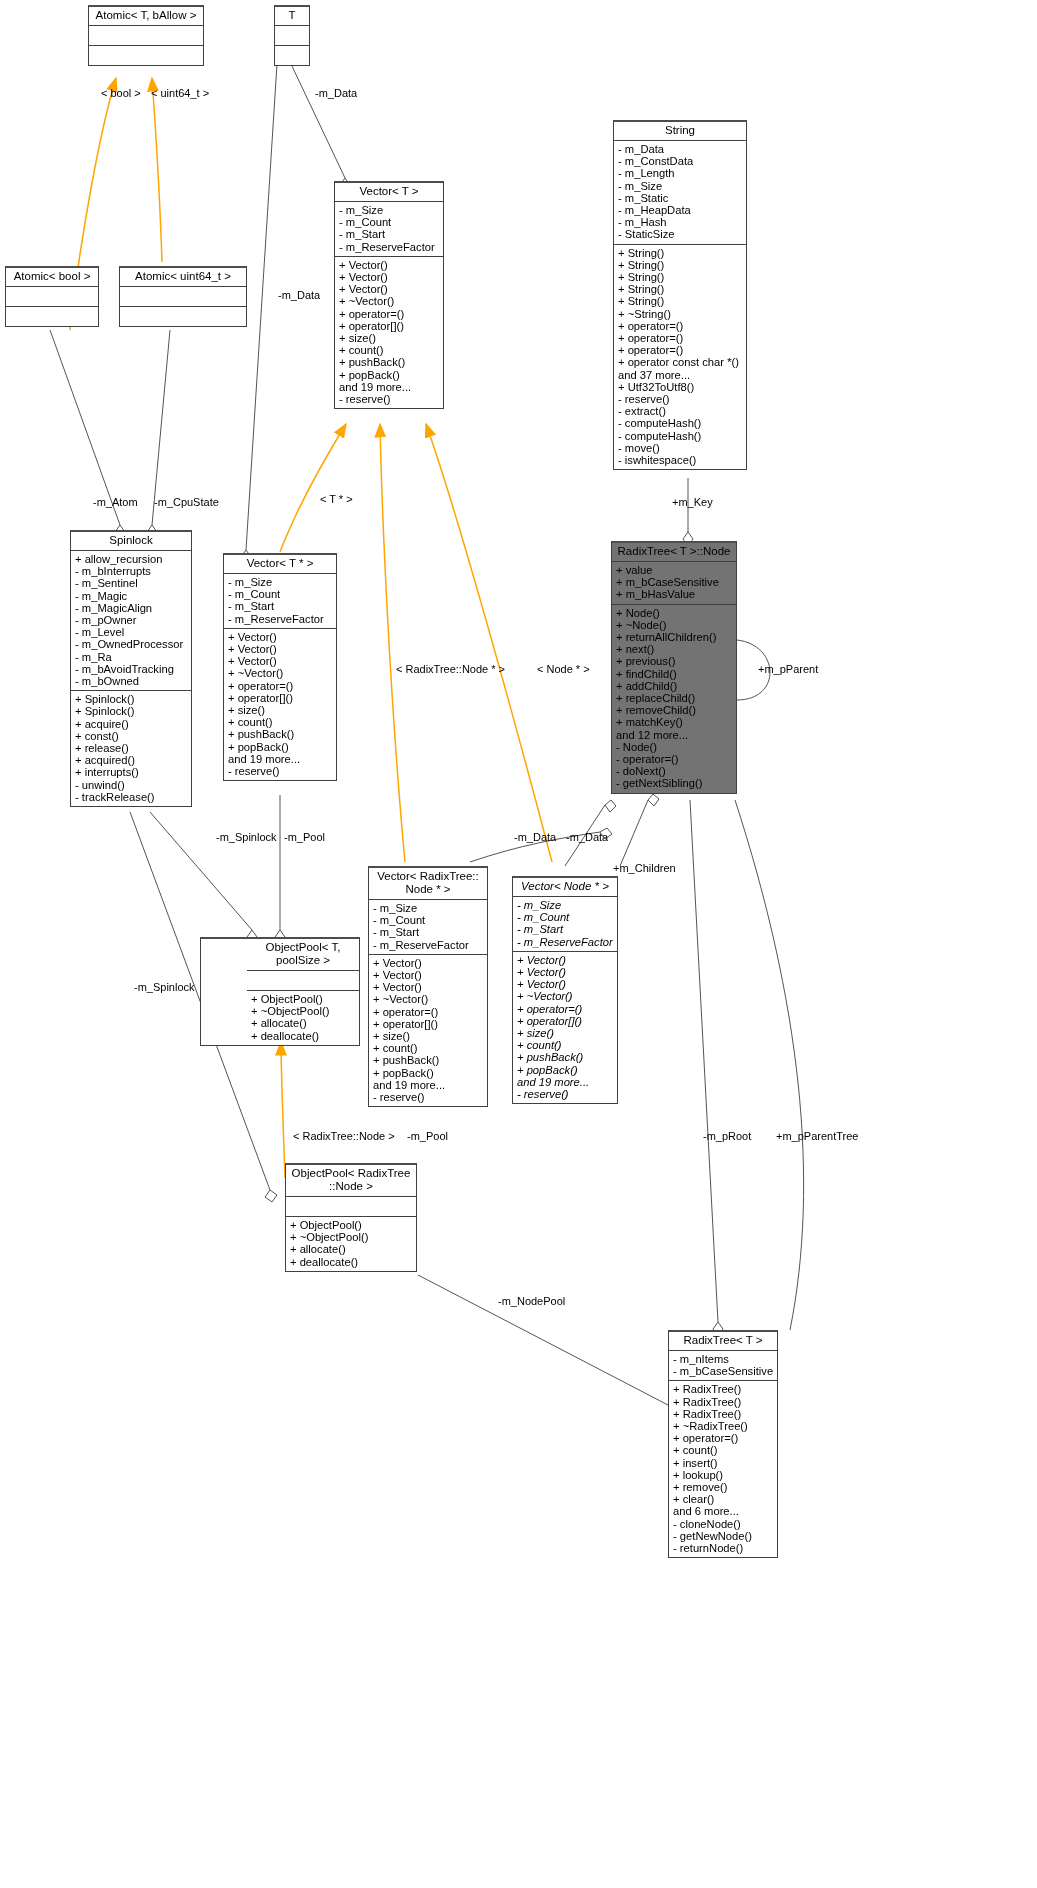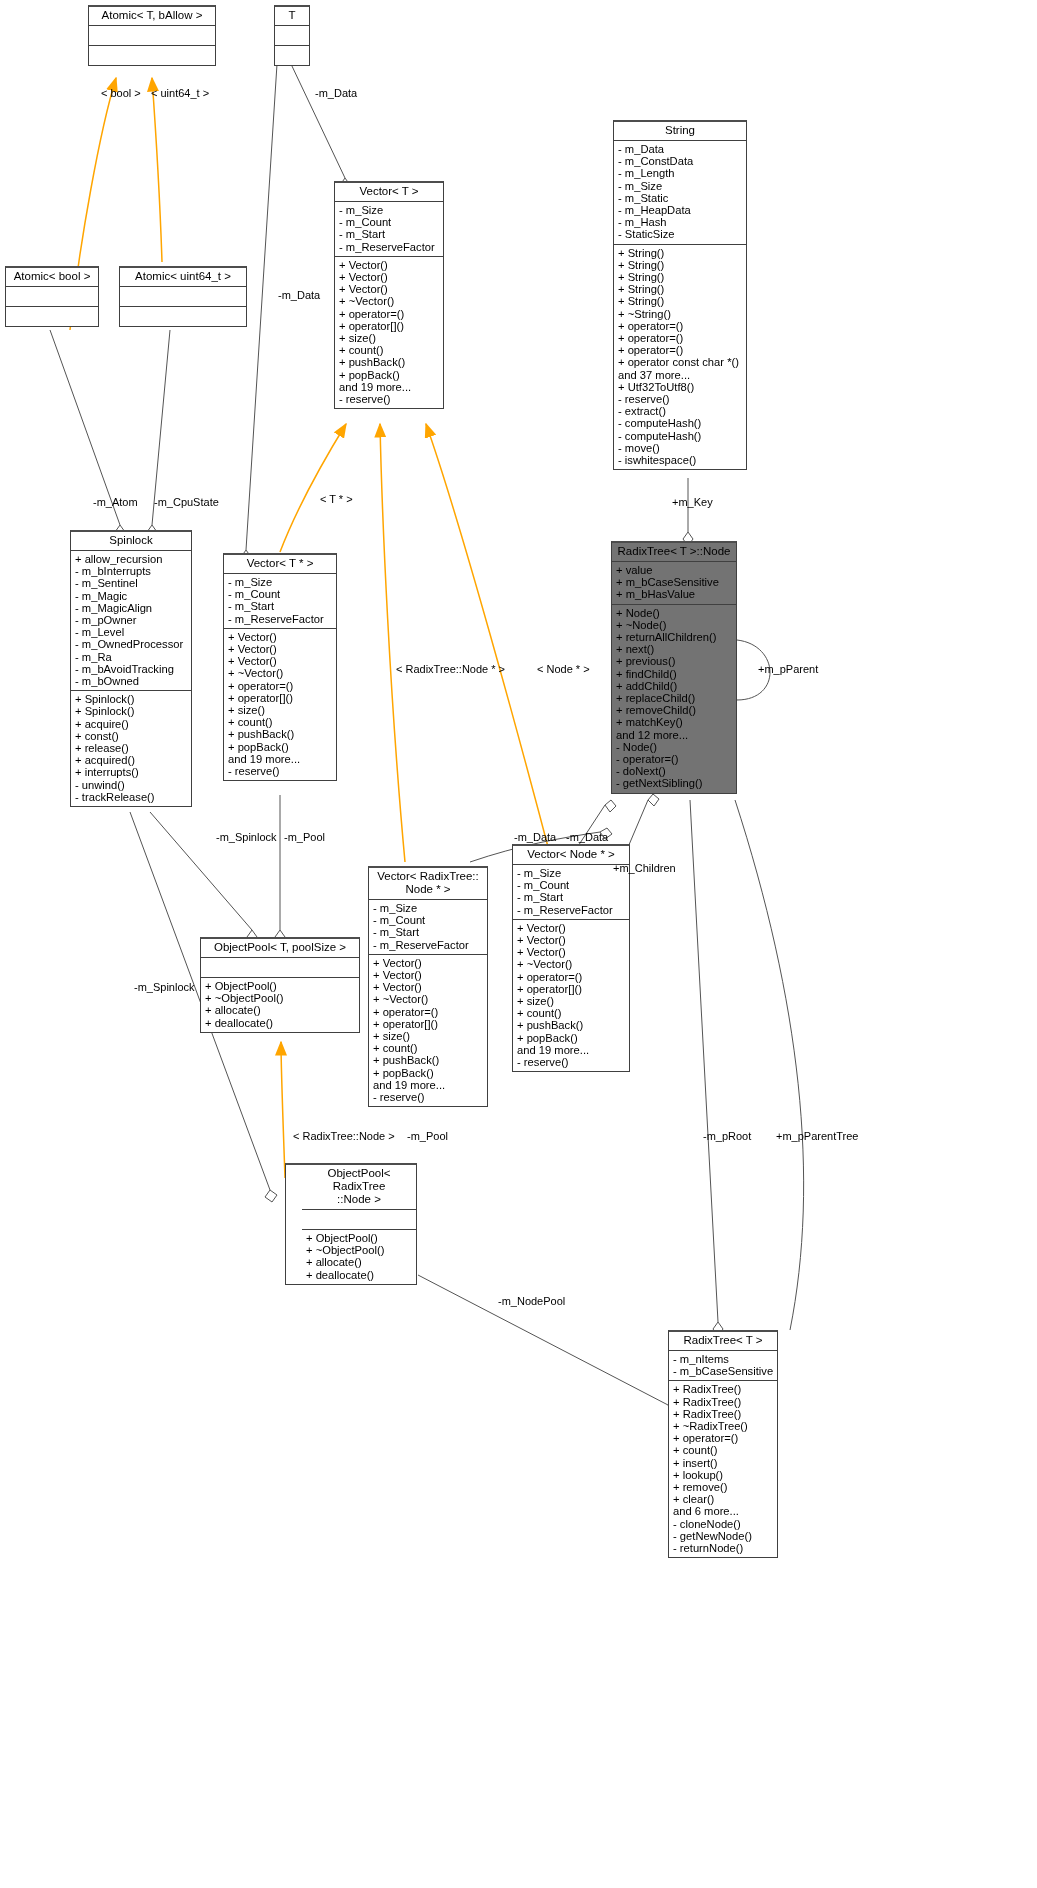--- a/index.html
+++ b/index.html
@@ -78,21 +78,21 @@
 
     <path d="M418,1275 L668,1405" stroke="#545454" fill="none" stroke-width="1"></path>
     <polygon points="668,1405 675,1401 680,1408 673,1412" fill="#ffffff" stroke="#545454" stroke-width="1"></polygon>
 
     <path d="M690,800 L718,1322" stroke="#545454" fill="none" stroke-width="1"></path>
     <polygon points="718,1322 723,1329 718,1336 713,1329" fill="#ffffff" stroke="#545454" stroke-width="1"></polygon>
 
     <path d="M735,800 C800,1000 820,1180 790,1330" stroke="#545454" fill="none" stroke-width="1"></path>
   </svg>
 
-  <div class="node" style="left:88px;top:5px;width:128px;">
+  <div class="node" style="left:88px;top:5px;width:116px;">
     <div class="title">Atomic&lt; T, bAllow &gt;</div>
     <div class="sect empty"></div>
     <div class="sect empty"></div>
   </div>
 
   <div class="node" style="left:274px;top:5px;width:36px;">
     <div class="title">T</div>
     <div class="sect empty"></div>
     <div class="sect empty"></div>
   </div>
@@ -238,21 +238,21 @@
         <div class="row">+ removeChild()</div>
         <div class="row">+ matchKey()</div>
         <div class="row">and 12 more...</div>
         <div class="row">- Node()</div>
         <div class="row">- operator=()</div>
         <div class="row">- doNext()</div>
         <div class="row">- getNextSibling()</div>
       </div>
   </div>
 
-  <div class="node" style="left:200px;top:937px;width:160px;">
+  <div class="node" style="left:200px;top:937px;width:160px;padding-left:46px;">
     <div class="title">ObjectPool&lt; T, poolSize &gt;</div>
     <div class="sect empty"></div>
     <div class="sect">
         <div class="row">+ ObjectPool()</div>
         <div class="row">+ ~ObjectPool()</div>
         <div class="row">+ allocate()</div>
         <div class="row">+ deallocate()</div>
       </div>
   </div>
 
@@ -274,21 +274,21 @@
         <div class="row">+ operator[]()</div>
         <div class="row">+ size()</div>
         <div class="row">+ count()</div>
         <div class="row">+ pushBack()</div>
         <div class="row">+ popBack()</div>
         <div class="row">and 19 more...</div>
         <div class="row">- reserve()</div>
       </div>
   </div>
 
-  <div class="node" style="left:512px;top:844px;width:118px;">
+  <div class="node" style="left:512px;top:876px;width:106px;font-style:italic;">
     <div class="title">Vector&lt; Node * &gt;</div>
     <div class="sect">
         <div class="row">- m_Size</div>
         <div class="row">- m_Count</div>
         <div class="row">- m_Start</div>
         <div class="row">- m_ReserveFactor</div>
       </div>
     <div class="sect">
         <div class="row">+ Vector()</div>
         <div class="row">+ Vector()</div>
@@ -298,21 +298,21 @@
         <div class="row">+ operator[]()</div>
         <div class="row">+ size()</div>
         <div class="row">+ count()</div>
         <div class="row">+ pushBack()</div>
         <div class="row">+ popBack()</div>
         <div class="row">and 19 more...</div>
         <div class="row">- reserve()</div>
       </div>
   </div>
 
-  <div class="node" style="left:285px;top:1163px;width:132px;padding-left:16px;">
+  <div class="node" style="left:285px;top:1163px;width:132px;">
     <div class="title">ObjectPool&lt; RadixTree
 ::Node &gt;</div>
     <div class="sect empty"></div>
     <div class="sect">
         <div class="row">+ ObjectPool()</div>
         <div class="row">+ ~ObjectPool()</div>
         <div class="row">+ allocate()</div>
         <div class="row">+ deallocate()</div>
       </div>
   </div>

